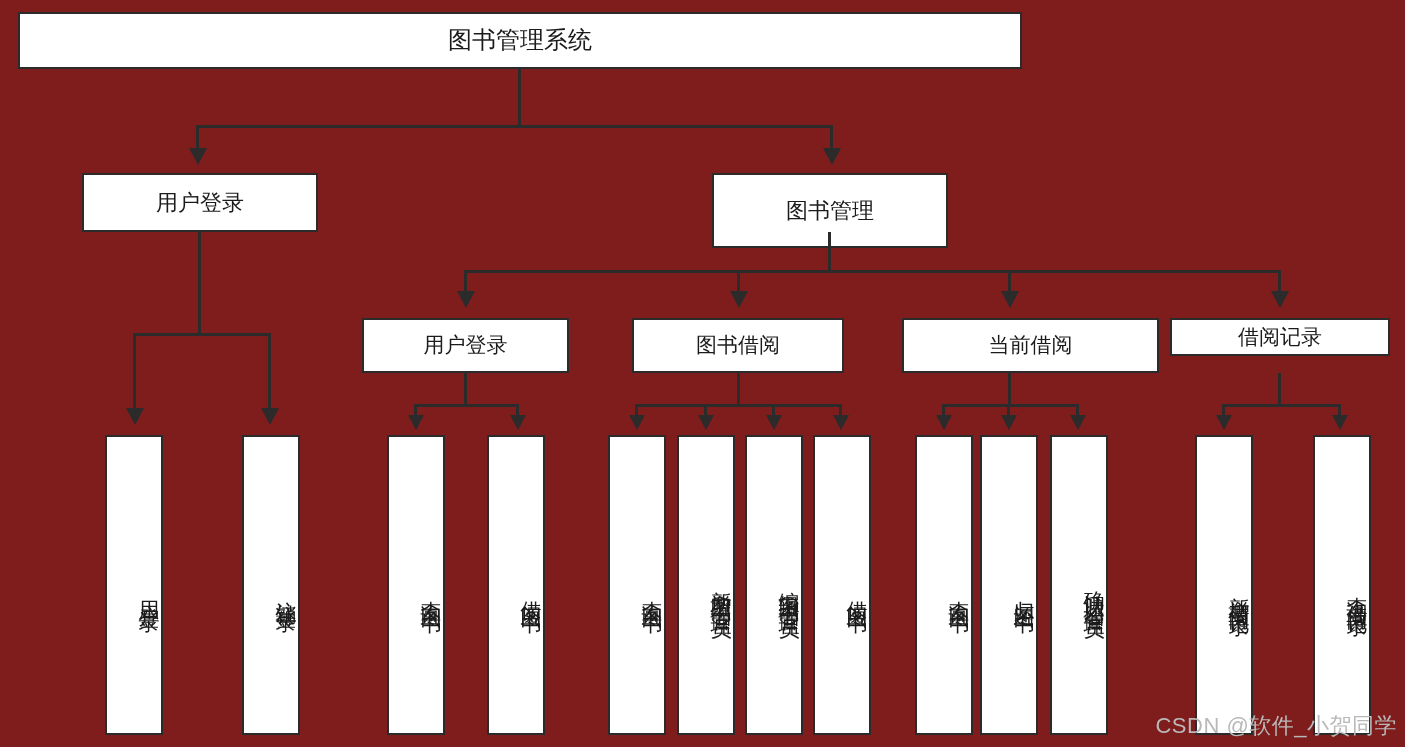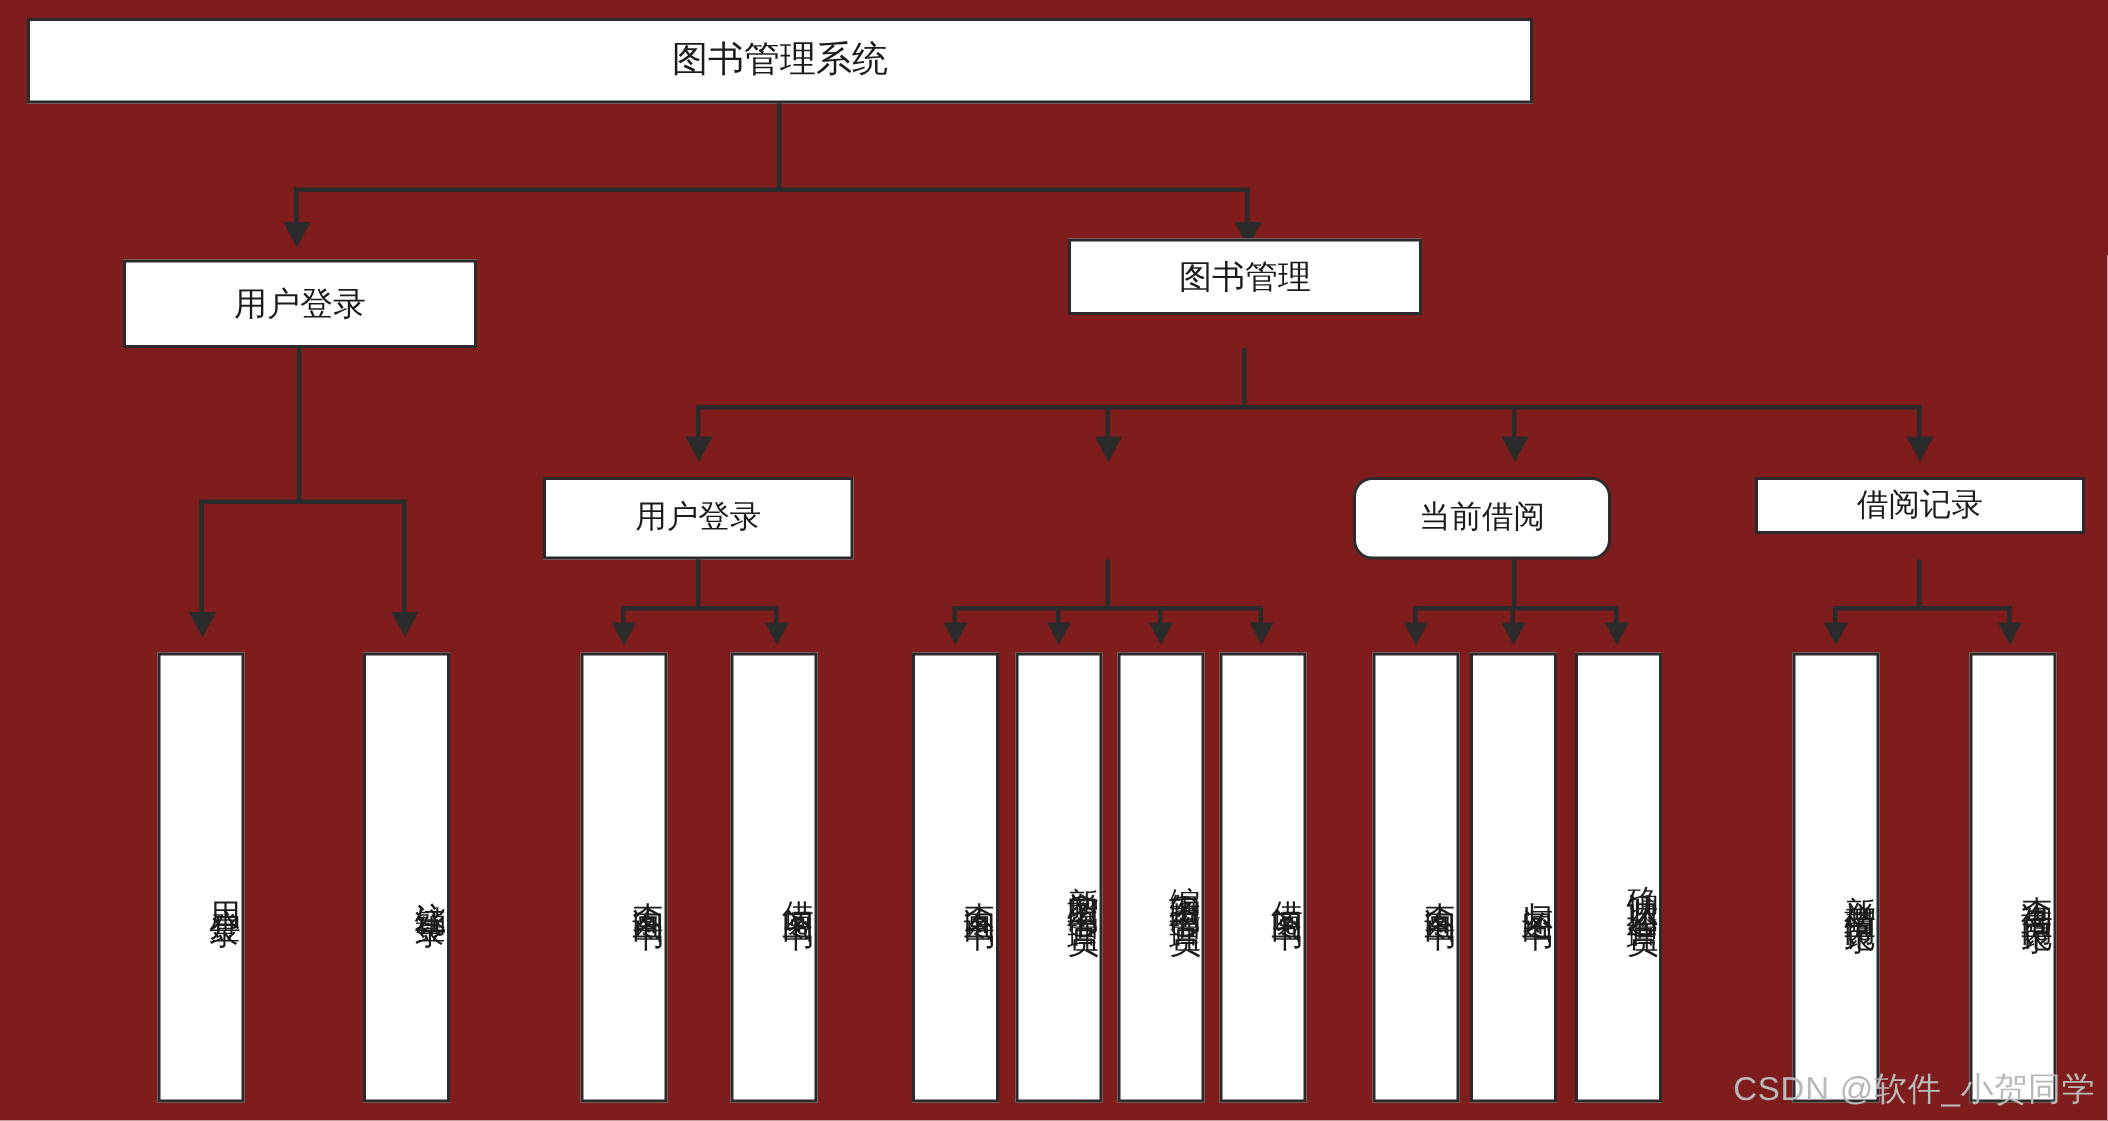--- a/index.html
+++ b/index.html
@@ -100,21 +100,21 @@
 
   <div class="vline" style="left:196px; top:125px; width:3px; height:26px;"></div>
   <div class="arrow" style="left:189px; top:148px;"></div>
 
   <div class="vline" style="left:830px; top:125px; width:3px; height:26px;"></div>
   <div class="arrow" style="left:823px; top:148px;"></div>
 
   <div class="node lvl2" style="left:82px; top:173px; width:236px; height:59px;">
     <span>用户登录</span>
   </div>
-  <div class="node lvl2" style="left:712px; top:159px; width:236px; height:51px;">
+  <div class="node lvl2" style="left:712px; top:173px; width:236px; height:75px;">
     <span>图书管理</span>
   </div>
 
   <div class="vline" style="left:198px; top:232px; width:3px; height:103px;"></div>
   <div class="hline" style="left:133px; top:333px; width:136px; height:3px;"></div>
   <div class="vline" style="left:133px; top:333px; width:3px; height:78px;"></div>
   <div class="arrow" style="left:126px; top:408px;"></div>
   <div class="vline" style="left:268px; top:333px; width:3px; height:78px;"></div>
   <div class="arrow" style="left:261px; top:408px;"></div>
 
@@ -133,21 +133,24 @@
   <div class="vline" style="left:737px; top:270px; width:3px; height:24px;"></div>
   <div class="arrow" style="left:730px; top:291px;"></div>
   <div class="vline" style="left:1008px; top:270px; width:3px; height:24px;"></div>
   <div class="arrow" style="left:1001px; top:291px;"></div>
   <div class="vline" style="left:1278px; top:270px; width:3px; height:24px;"></div>
   <div class="arrow" style="left:1271px; top:291px;"></div>
 
   <div class="node lvl3" style="left:362px; top:318px; width:207px; height:55px;">
     <span>用户登录</span>
   </div>
-  <div class="node lvl3" style="left:902px; top:318px; width:172px; height:55px;border-radius:13px;">
+  <div class="node lvl3" style="left:632px; top:318px; width:212px; height:55px;">
+    <span>图书借阅</span>
+  </div>
+  <div class="node lvl3" style="left:902px; top:318px; width:257px; height:55px;">
     <span>当前借阅</span>
   </div>
   <div class="node lvl3" style="left:1170px; top:318px; width:220px; height:38px;">
     <span>借阅记录</span>
   </div>
 
   <div class="vline" style="left:464px; top:373px; width:3px; height:33px;"></div>
   <div class="hline" style="left:414px; top:404px; width:105px; height:3px;"></div>
   <div class="vline" style="left:414px; top:404px; width:3px; height:14px;"></div>
   <div class="arrow small" style="left:408px; top:415px;"></div>

